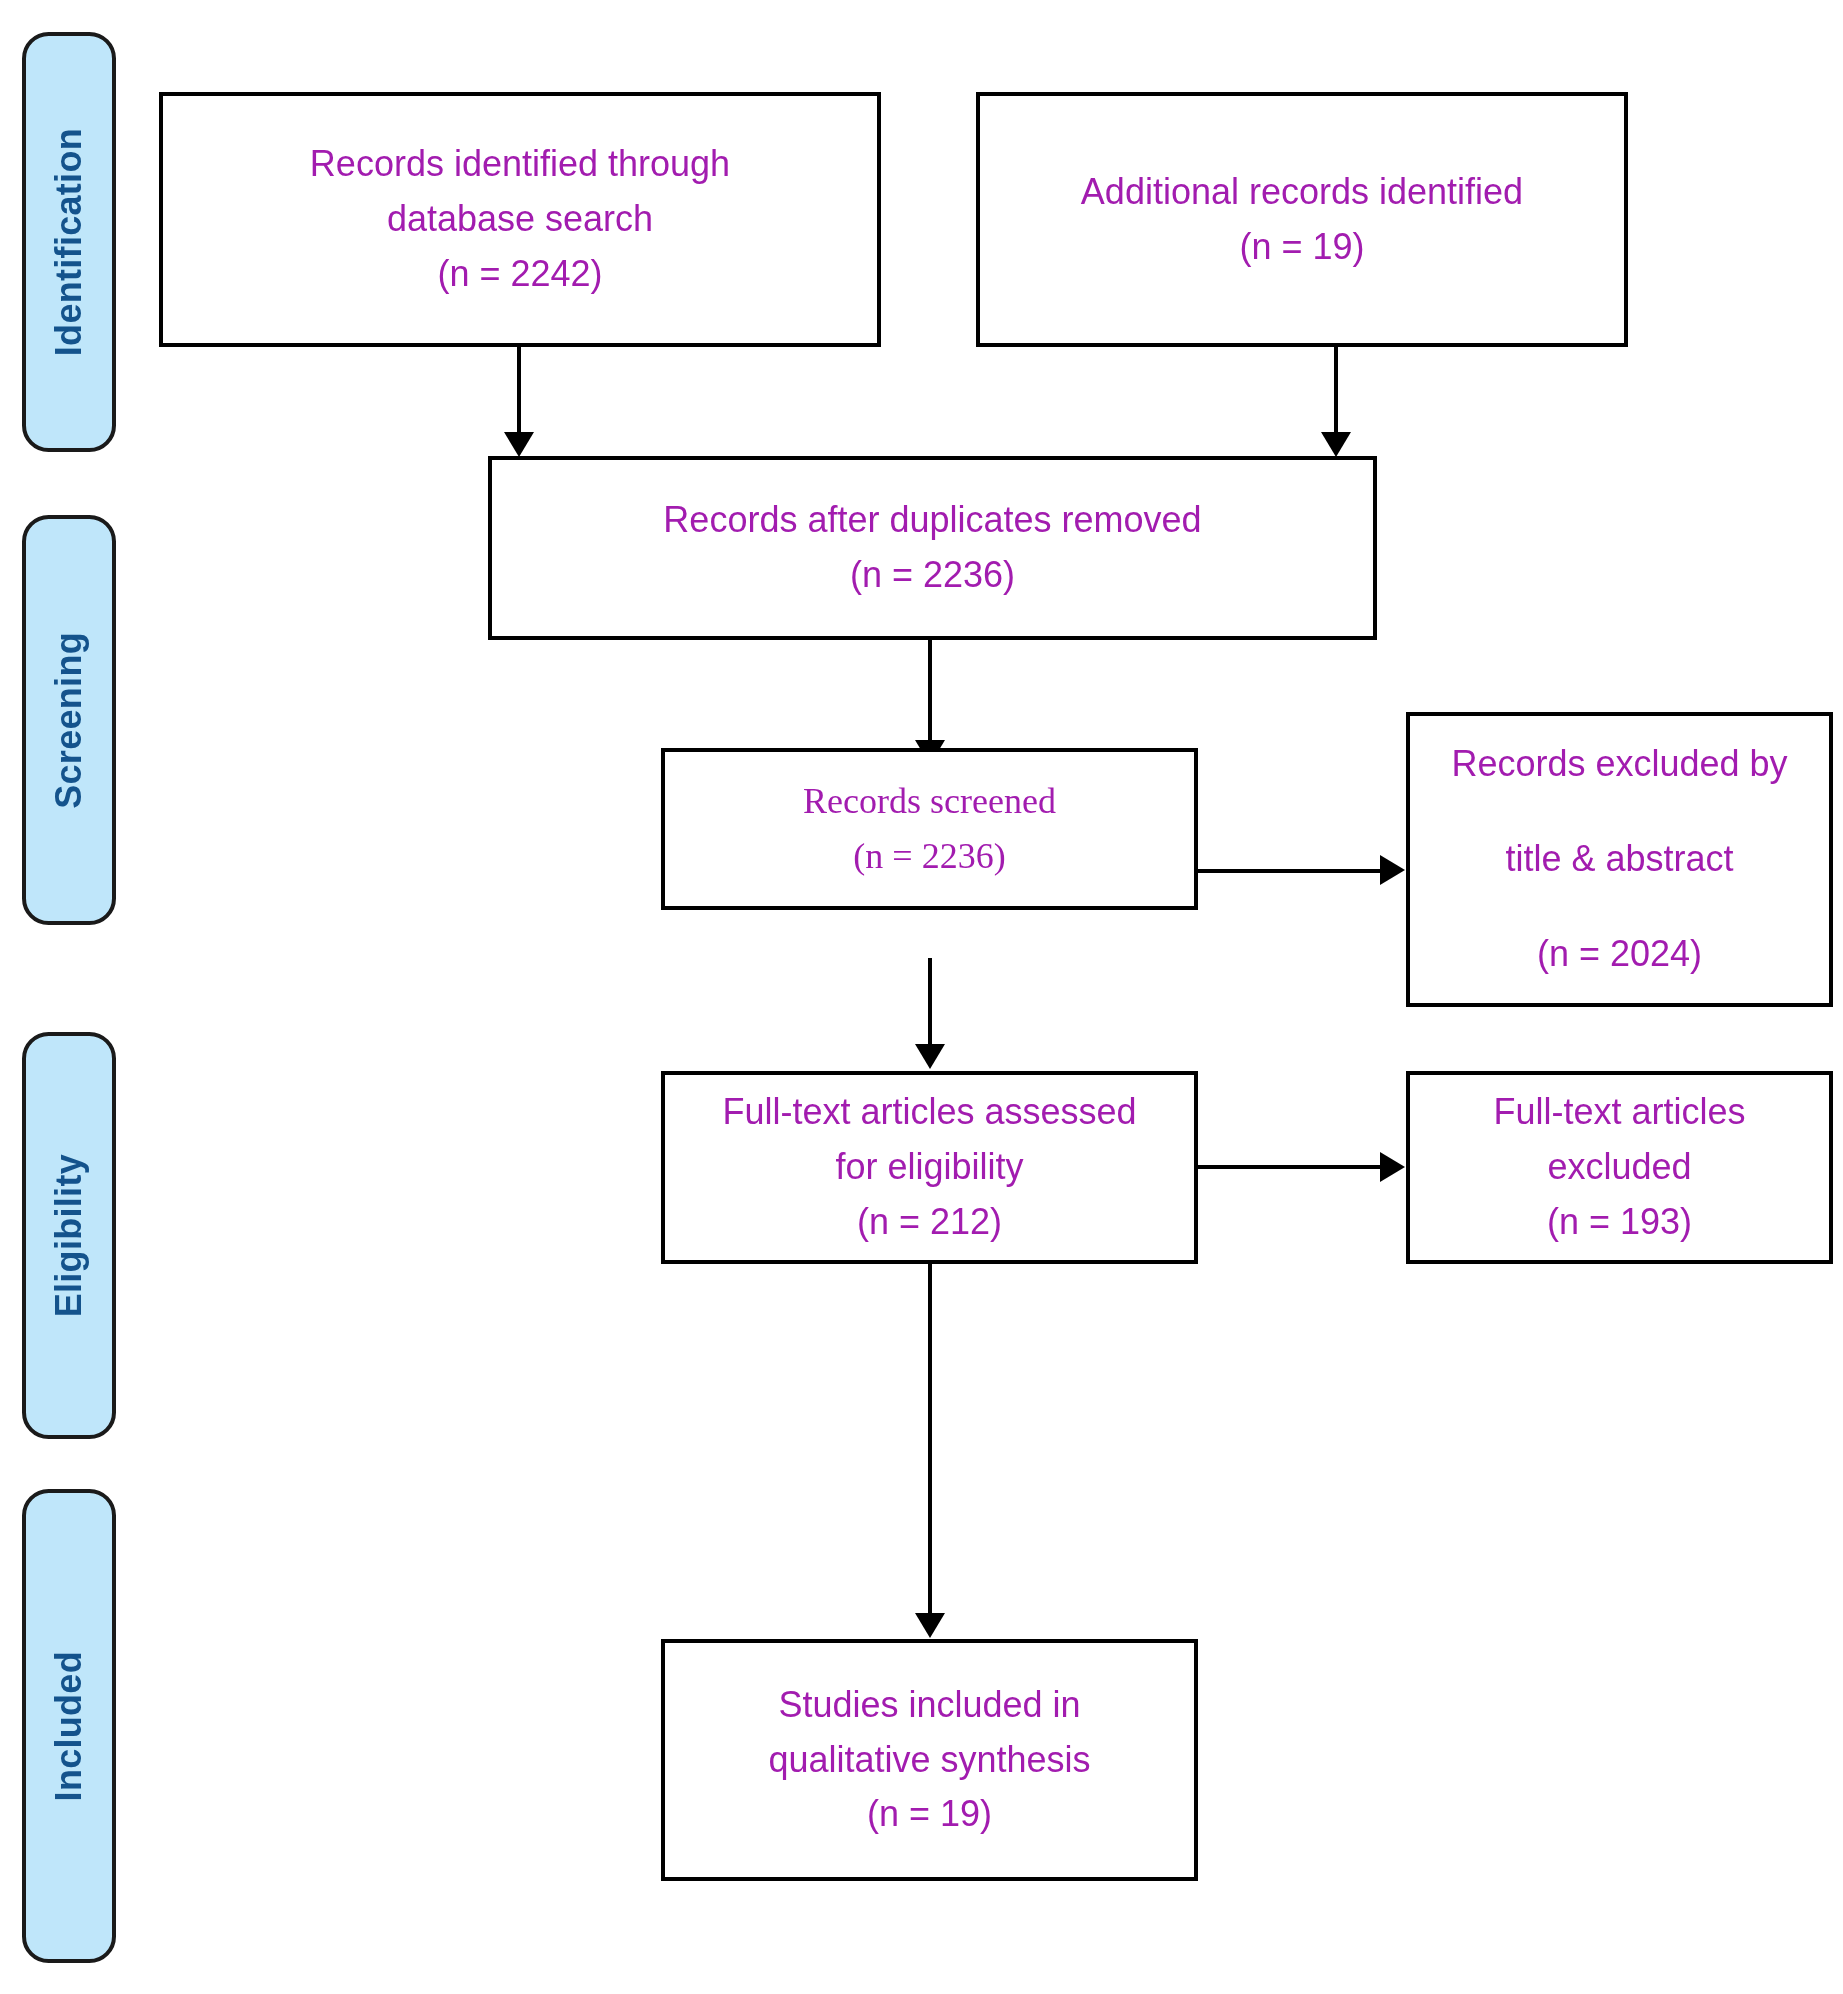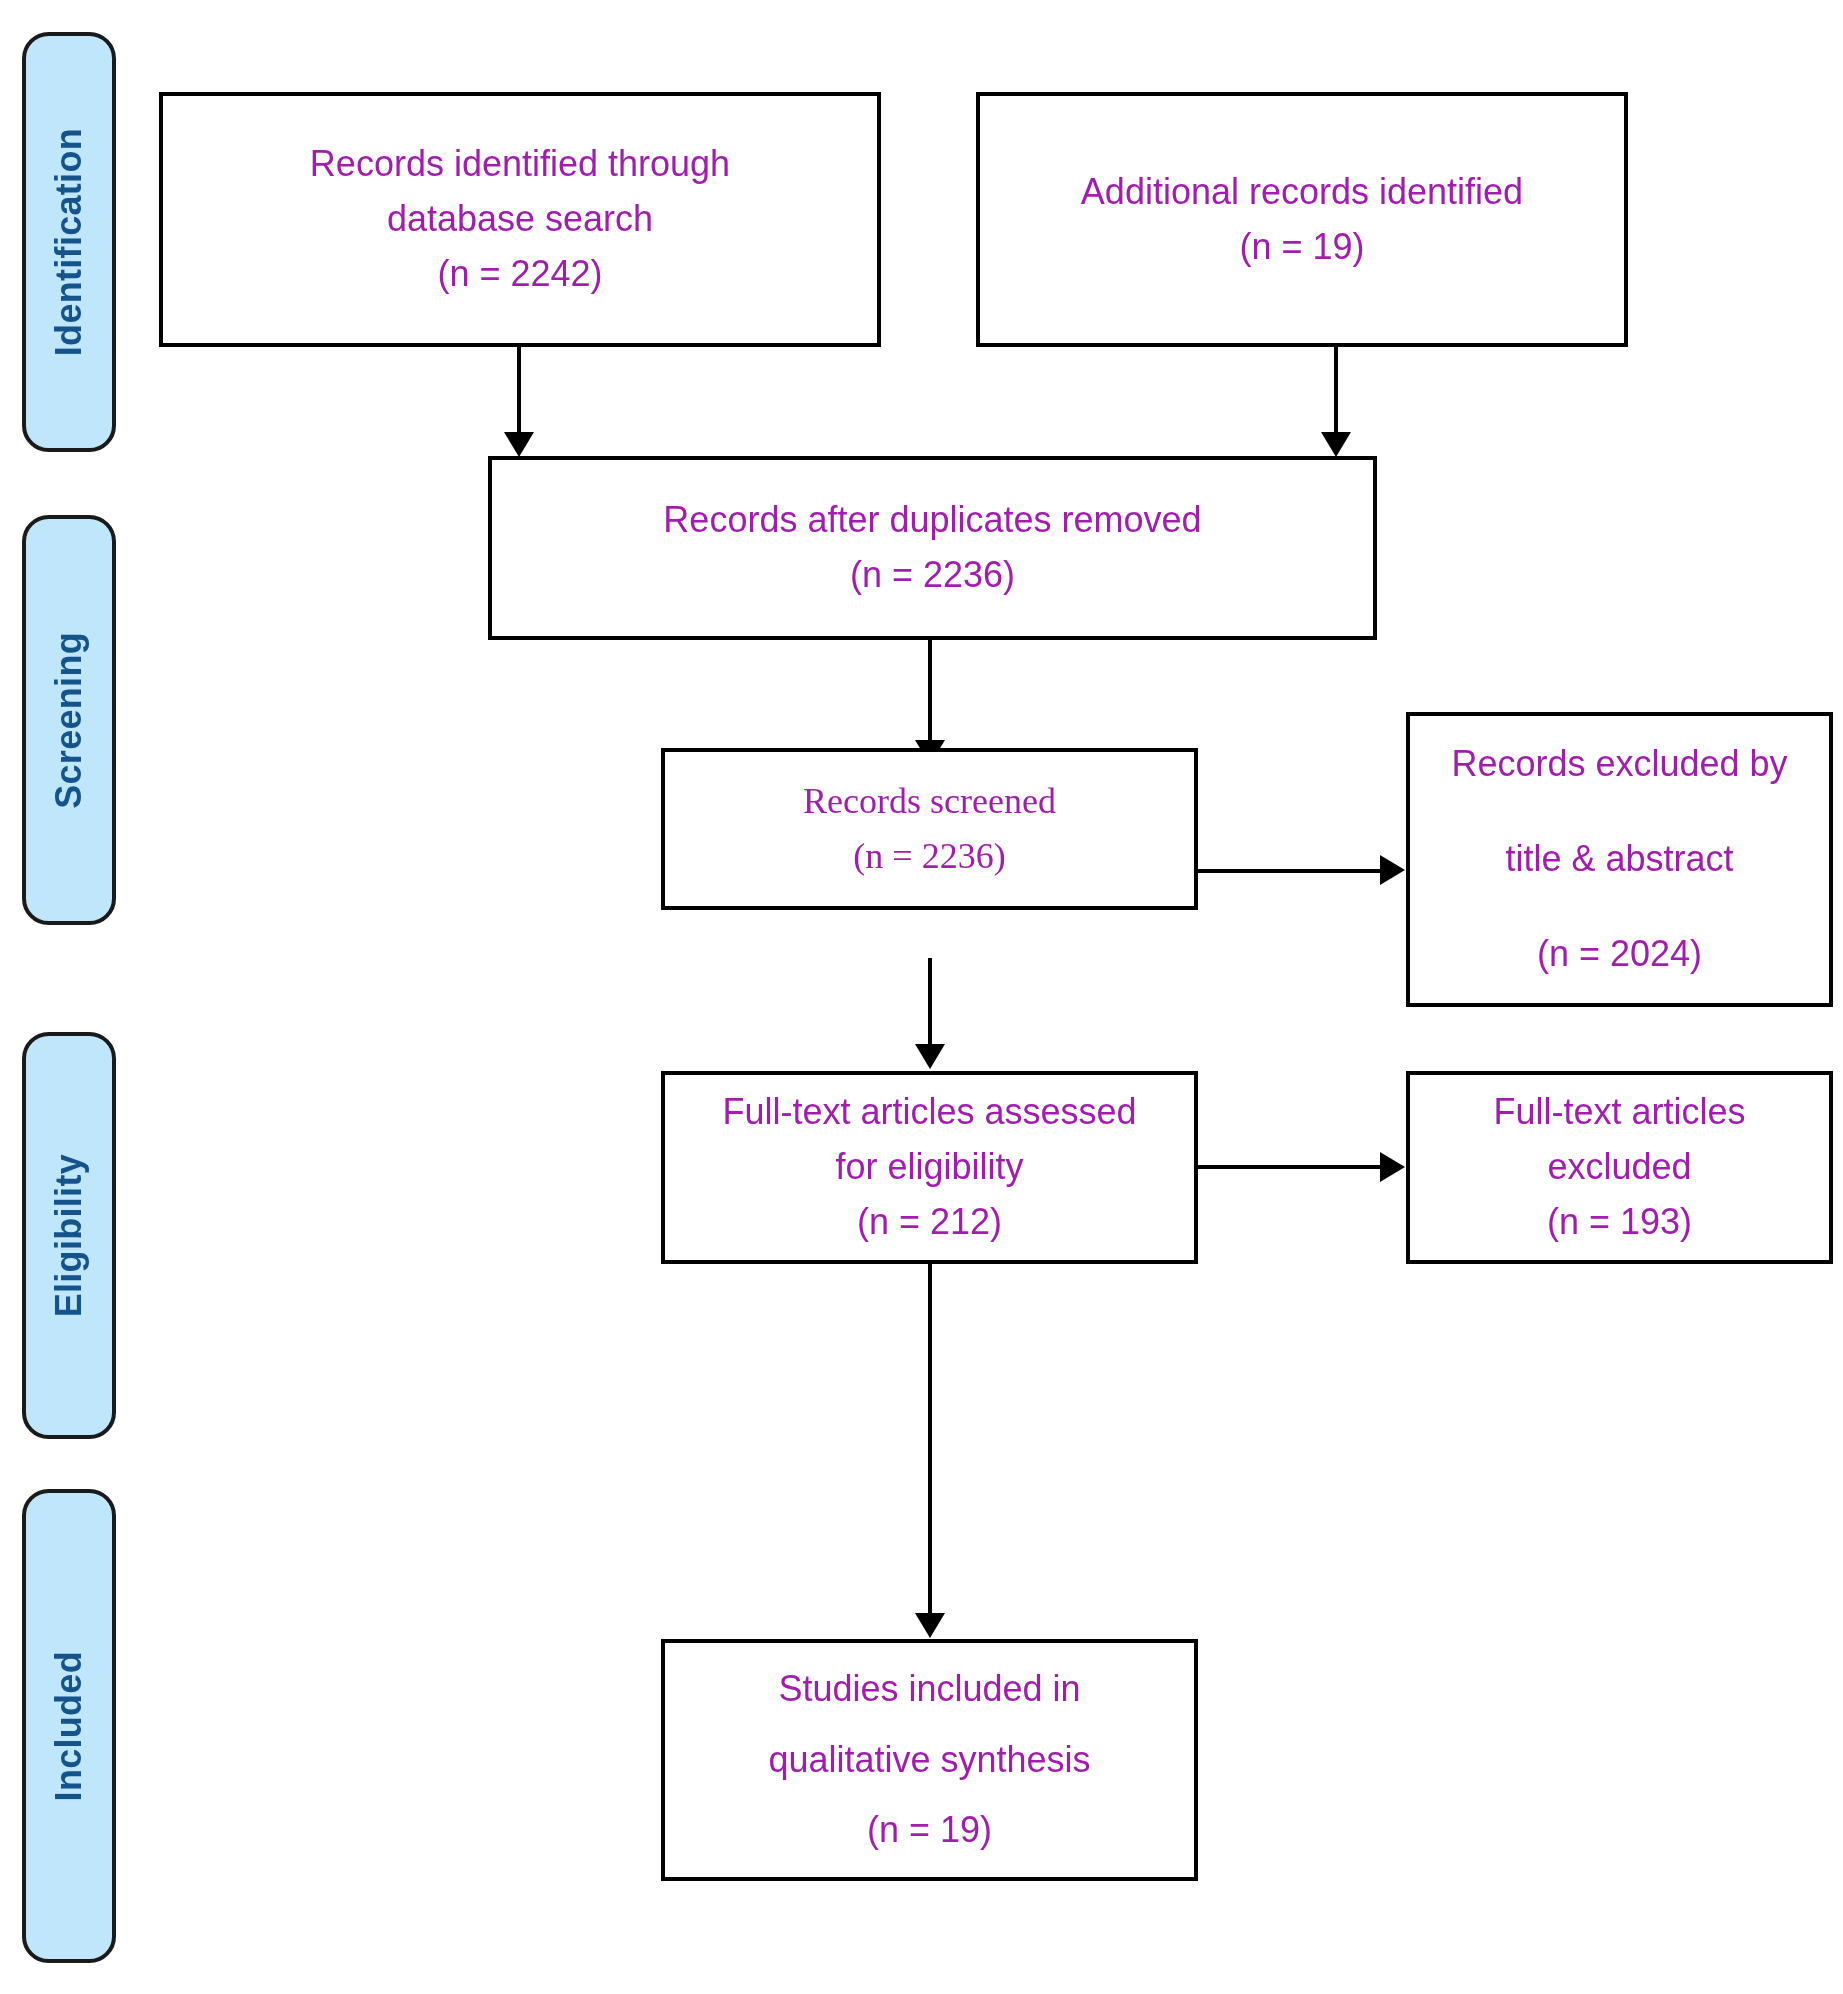--- a/index.html
+++ b/index.html
@@ -158,20 +158,20 @@
     <span class="ln">excluded</span>
     <span class="ln">(n = 193)</span>
   </div>
 
   <div class="hline" style="left:1198px; top:1165px; width:185px;"></div>
   <div class="arrow-right" style="left:1380px; top:1152px;"></div>
 
   <div class="vline" style="left:928px; top:1264px; height:352px;"></div>
   <div class="arrow-down" style="left:915px; top:1613px;"></div>
 
-  <div class="flow-box" style="left:661px; top:1639px; width:537px; height:242px;gap:16px;">
+  <div class="flow-box" style="left:661px; top:1639px; width:537px; height:242px;">
     <span class="ln">Studies included in</span>
     <span class="ln">qualitative synthesis</span>
     <span class="ln">(n = 19)</span>
   </div>
 
 </div>
 
 
 </body></html>

